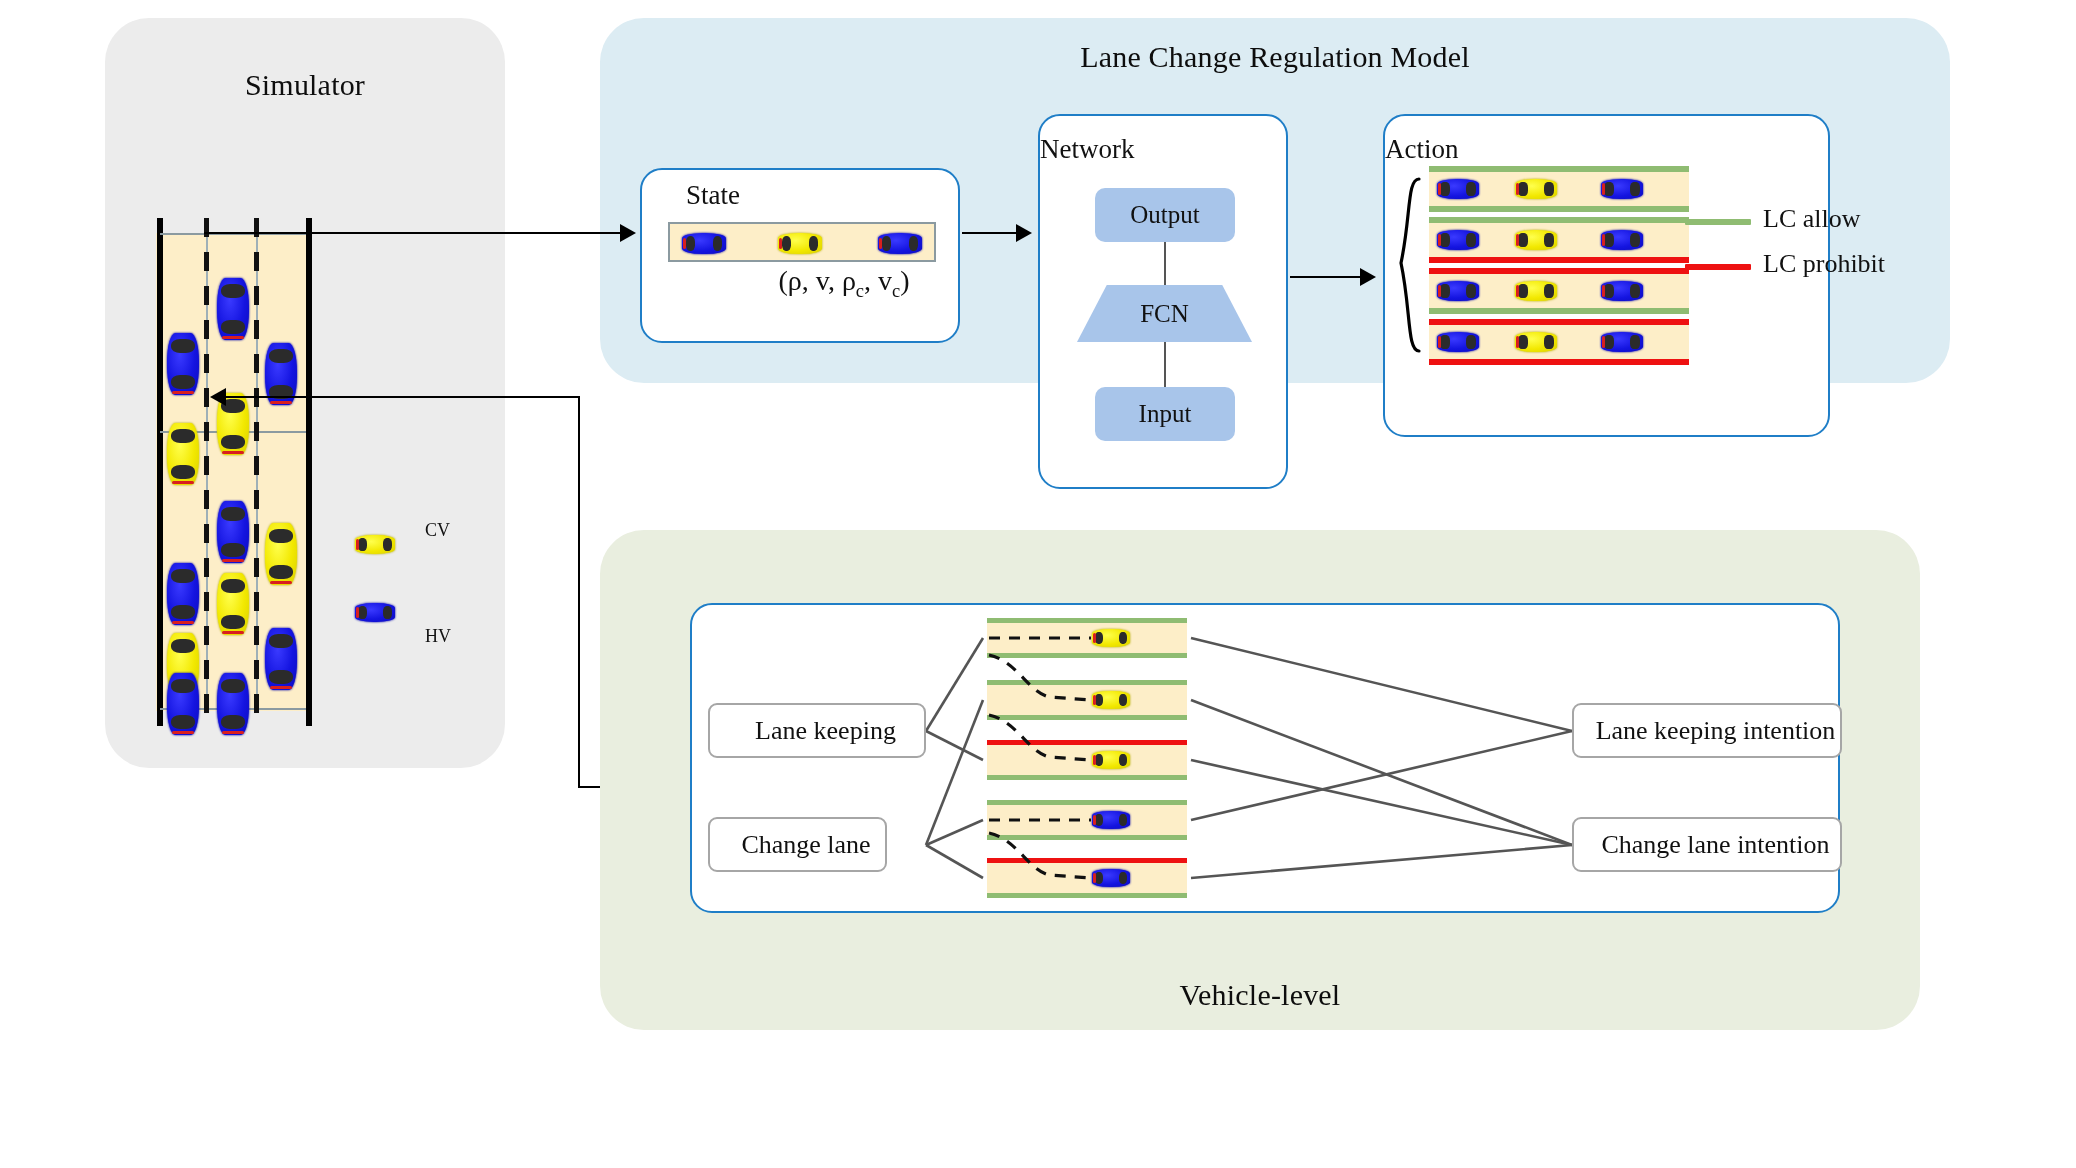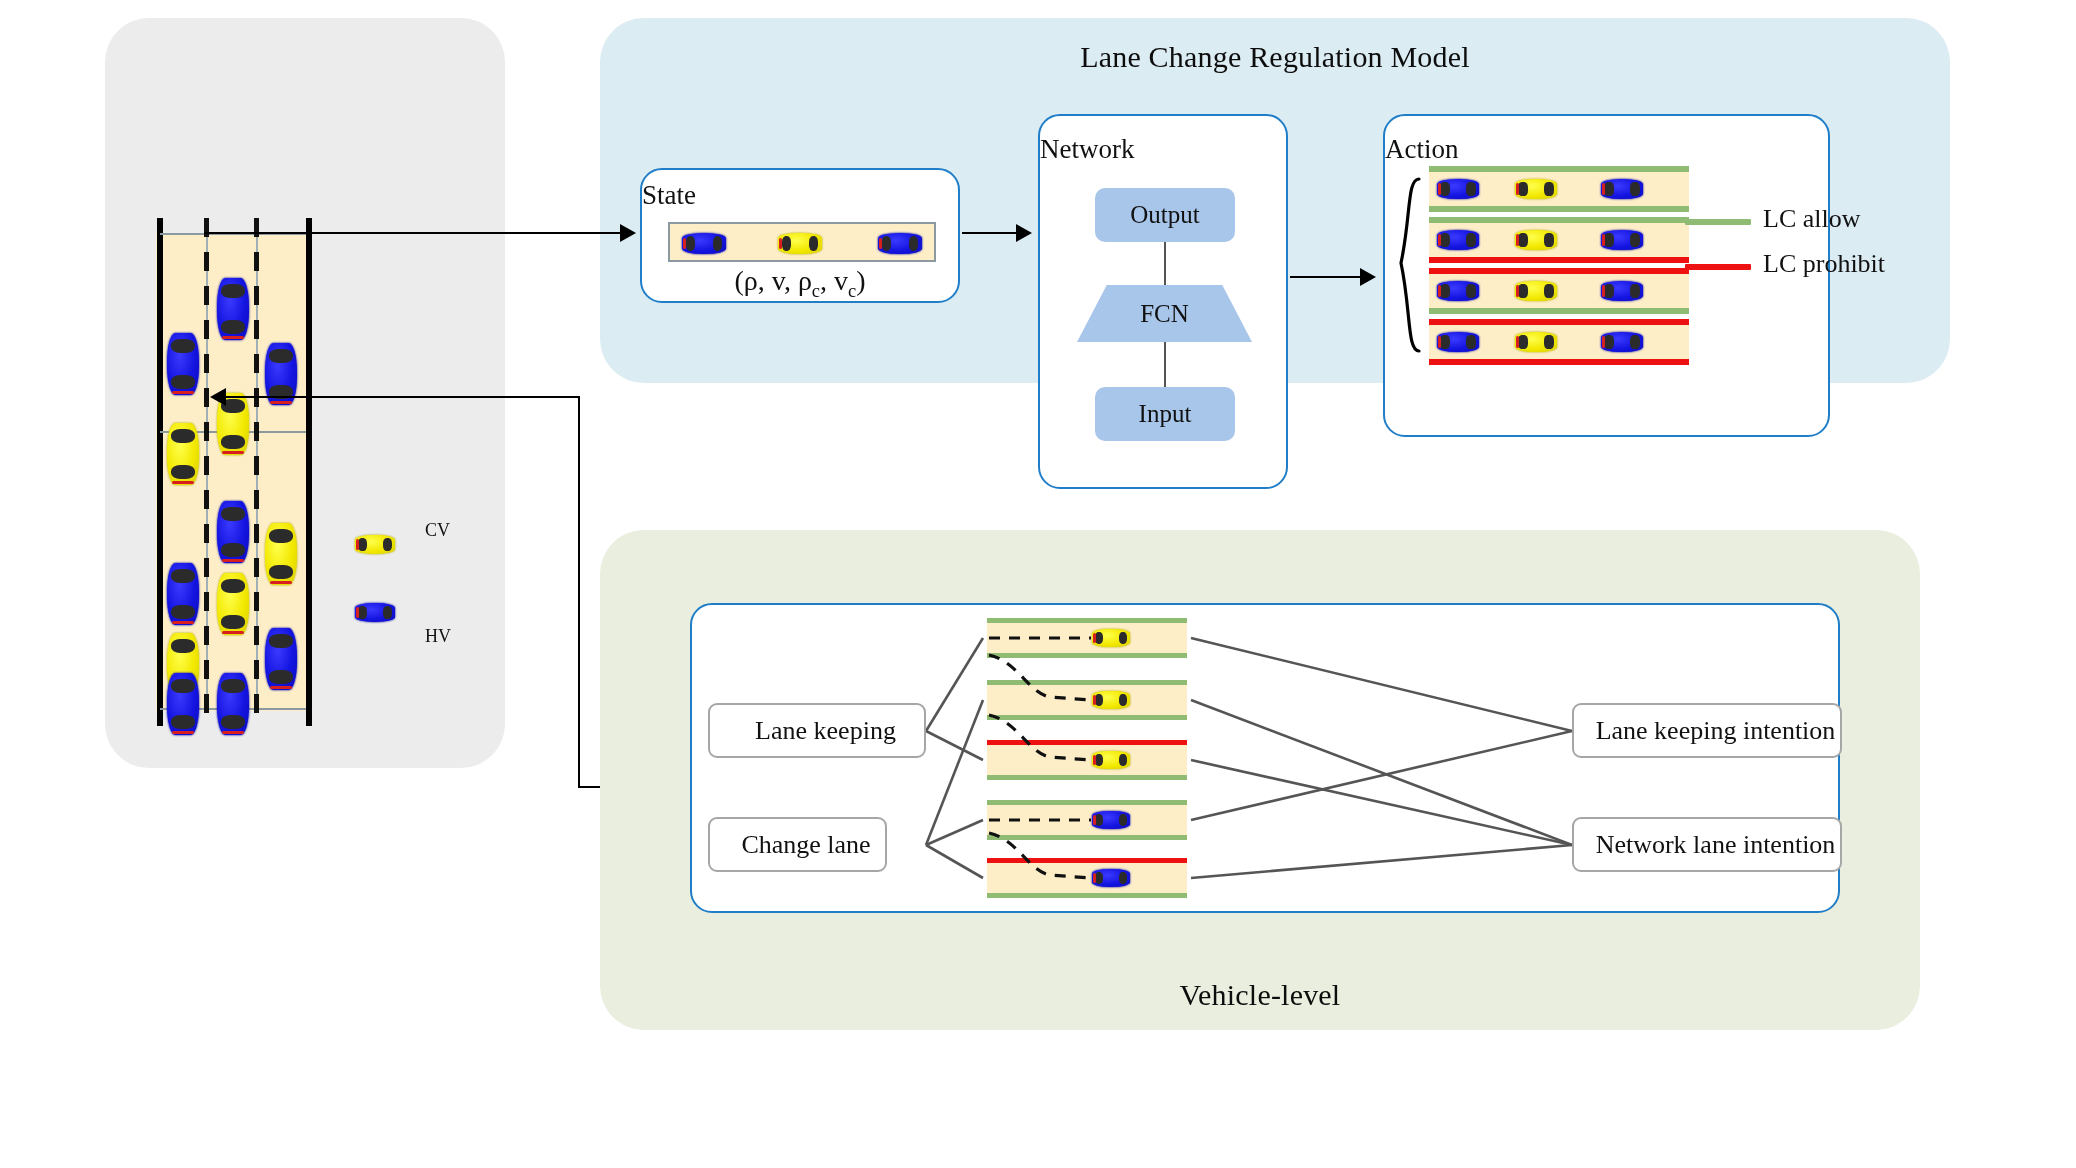--- a/index.html
+++ b/index.html
@@ -176,20 +176,21 @@
     border: 2px solid #a6a6a6;
     border-radius: 9px;
     display: flex; align-items: center; justify-content: center;
     font-size: 26px; color: #111; padding-left: 17px;
   }
 </style>
 </head>
 <body>
 
 <div class="abs" id="simulator-panel">
+  <div class="panel-title" style="top:50px">Simulator</div>
 
   <div id="road"></div>
 
   <div class="road-edge abs" style="left:52px; top:200px; height:508px;"></div>
   <div class="road-edge abs" style="left:201px; top:200px; height:508px;"></div>
 
   <div class="abs" style="left:101px; top:215px; width:2px; height:478px; background:#9fb0b7;"></div>
   <div class="abs" style="left:151px; top:215px; width:2px; height:478px; background:#9fb0b7;"></div>
 
   <div class="abs road-hline" style="left:55px; top:215px; width:146px;"></div>
@@ -326,21 +327,21 @@
       <div class="glass-r"></div>
       <div class="tail"></div>
   </div>
   <div class="leg-label" style="left:320px; top:570px;margin-top:38px;">HV</div>
 </div>
 
 <div class="abs" id="lcrm-panel">
   <div class="panel-title" style="top:22px">Lane Change Regulation Model</div>
 </div>
 
-<div class="card" id="state-card" style="left:640px; top:168px; width:320px; height:135px;">
+<div class="card" id="state-card" style="left:640px; top:168px; width:320px; height:175px;padding-left:44px;">
   <div class="card-title" style="top:10px">State</div>
   <div id="state-strip" style="left:26px; top:52px; width:268px; height:40px;">
     <div class="car h car-blue abs" style="left:12px;  top:9px; width:44px; height:21px;">
       <div class="body"></div>
         <div class="glass-f"></div>
         <div class="glass-r"></div>
         <div class="tail"></div>
       </div>
     <div class="car h car-yellow abs" style="left:108px; top:9px; width:44px; height:21px;">
       <div class="body"></div>
@@ -575,14 +576,14 @@
           <div class="glass-r"></div>
           <div class="tail"></div>
         </div>
       </div>
       <svg width="200" height="70" style="position: absolute; left: 295px; top: 220px; pointer-events: none;">
         <path d="M2 8 C30 14 40 44 62 50 L104 53" fill="none" stroke="#111" stroke-width="3.2" stroke-dasharray="11 9"></path>
       </svg>
     </div>
 
   <div class="vl-box" style="left:890px; top:98px; width:270px; height:55px; left:880px;">Lane keeping intention</div>
-  <div class="vl-box" style="left:880px; top:212px; width:270px; height:55px;">Network lane intention</div>
+  <div class="vl-box" style="left:880px; top:212px; width:270px; height:55px;">Change lane intention</div>
 </div>
 
 </body></html>

